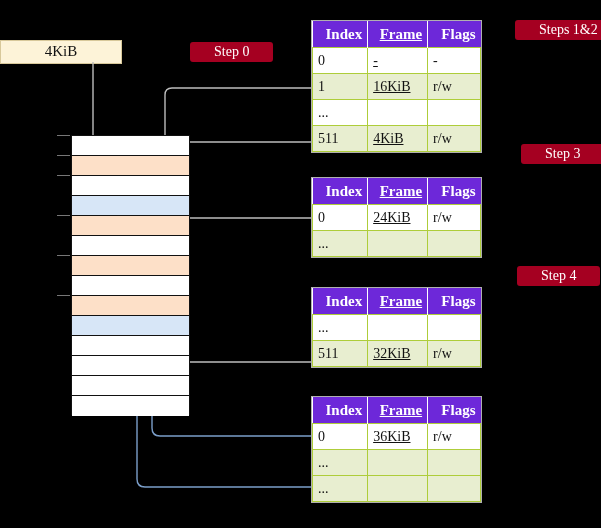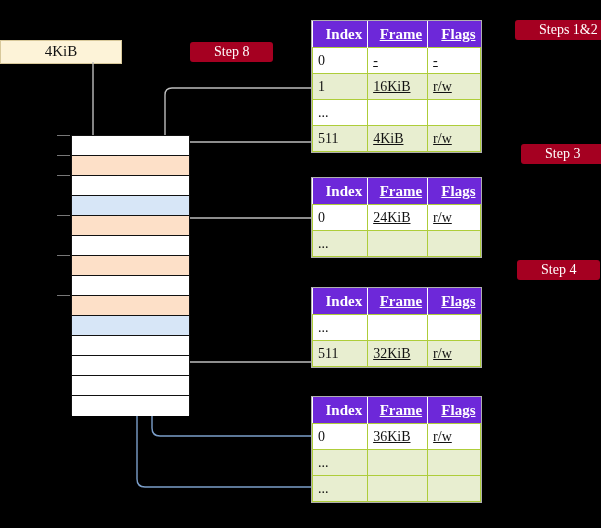--- a/index.html
+++ b/index.html
@@ -15,21 +15,21 @@
              text-align:right;padding:3px 5px;border-right:1px solid #ffffff;
              height:20px;line-height:20px;}
   .ptable th:last-child{border-right:none;}
   .ptable td{font-size:14px;color:#111;padding:2px 5px;height:21px;
              border:1px solid #aecd3a;}
   .ptable tr.odd td{background:#ffffff;}
   .ptable tr.even td{background:#e8eed0;}
   .ptable td.hl{background:#fcf9a8;}
   .cw-index{width:54px;}
   .cw-frame{width:57px;text-decoration:underline;}
-  .cw-flags{width:52px;text-decoration:underline;}
+  .cw-flags{width:52px;}
 
   
   .badge{position:absolute;background:#a50021;color:#fff;font-size:14px;
          padding:2px 24px;border-radius:3px;white-space:nowrap;
          box-shadow:0 1px 0 rgba(0,0,0,.4);}
 
   
   .kbox{position:absolute;background:#fdf3d8;border:1px solid #d8c89a;
         color:#111;font-size:15px;text-align:center;line-height:21px;}
 
@@ -108,24 +108,24 @@
   <div id="ticks">
       <div class="tick" style="top: 135px;"></div>
       <div class="tick" style="top: 155px;"></div>
       <div class="tick" style="top: 175px;"></div>
       <div class="tick" style="top: 215px;"></div>
       <div class="tick" style="top: 255px;"></div>
       <div class="tick" style="top: 295px;"></div>
     </div>
 
   <div id="badges">
-      <div class="badge" style="left: 190px; top: 42px;">Step 8</div>
+      <div class="badge" style="left: 190px; top: 42px;">Step 0</div>
       <div class="badge" style="left: 515px; top: 20px;">Steps 1&amp;2</div>
       <div class="badge" style="left: 521px; top: 144px;">Step 3</div>
-      <div class="badge" style="left: 517px; top: 260px; text-align: right;">Step 4</div>
+      <div class="badge" style="left: 517px; top: 266px; text-align: right;">Step 4</div>
     </div>
 
   <div id="tables">
       <div class="ptable" style="left: 311px; top: 20px;">
         <table>
           <thead>
             <tr>
               <th class="cw-index">Index</th>
               <th class="cw-frame">Frame</th>
               <th class="cw-flags">Flags</th>

